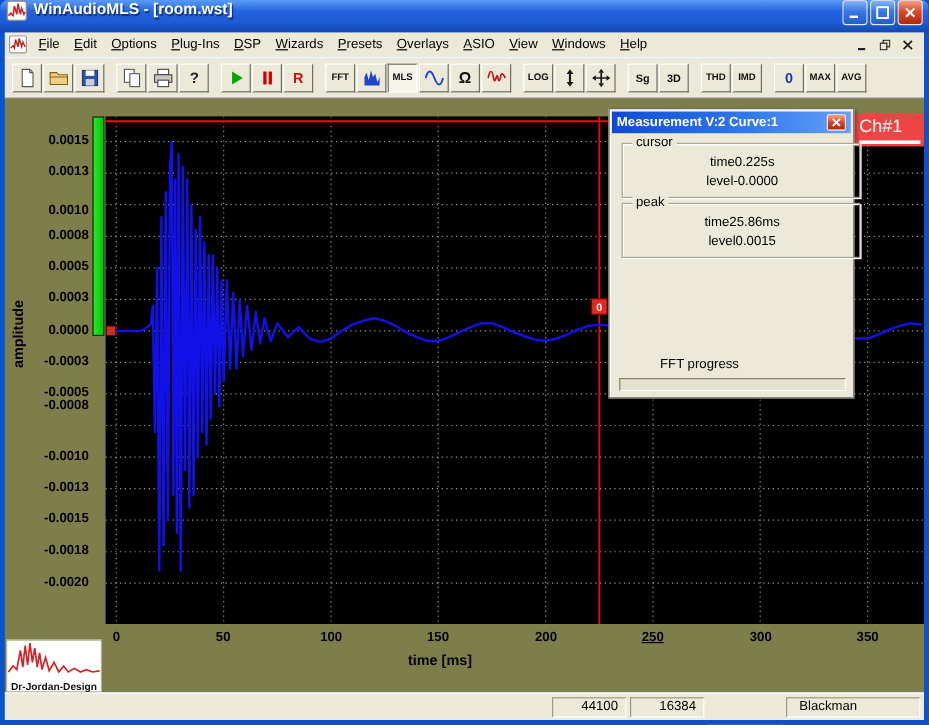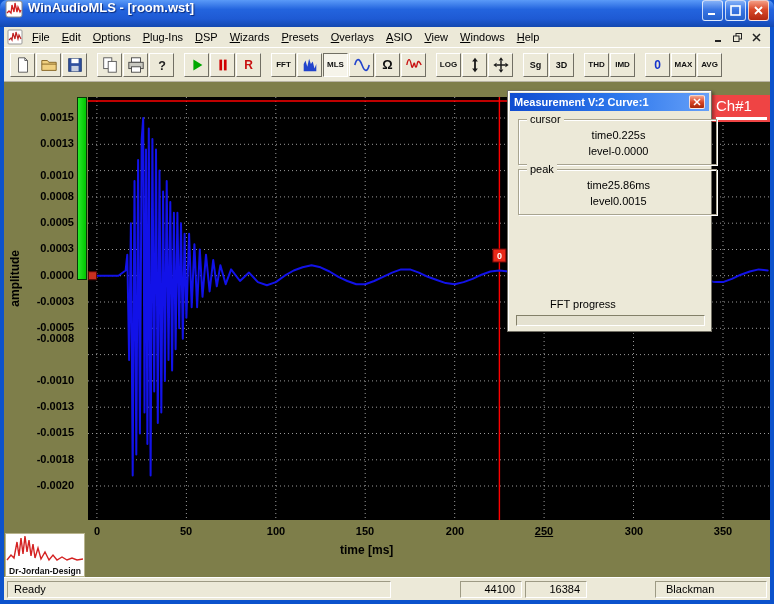--- a/index.html
+++ b/index.html
@@ -397,21 +397,20 @@
       <div class="xtick" style="left: 162px;">50</div>
       <div class="xtick" style="left: 252px;">100</div>
       <div class="xtick" style="left: 341px;">150</div>
       <div class="xtick" style="left: 431px;">200</div>
       <div class="xtick" style="left: 520px; text-decoration: underline;">250</div>
       <div class="xtick" style="left: 610px;">300</div>
       <div class="xtick" style="left: 699px;">350</div>
     </div>
 
   <div class="statusbar">
-    <span class="sb-panel sb-ready">Ready</span>
     <span class="sb-spacer"></span>
     <span class="sb-panel sb-f0">44100</span>
     <span class="sb-panel sb-f1">16384</span>
     <span class="sb-panel sb-f2">372ms</span>
     <span class="sb-panel sb-f3">Blackman</span>
   </div>
 
 </div>
 
 </body></html>

